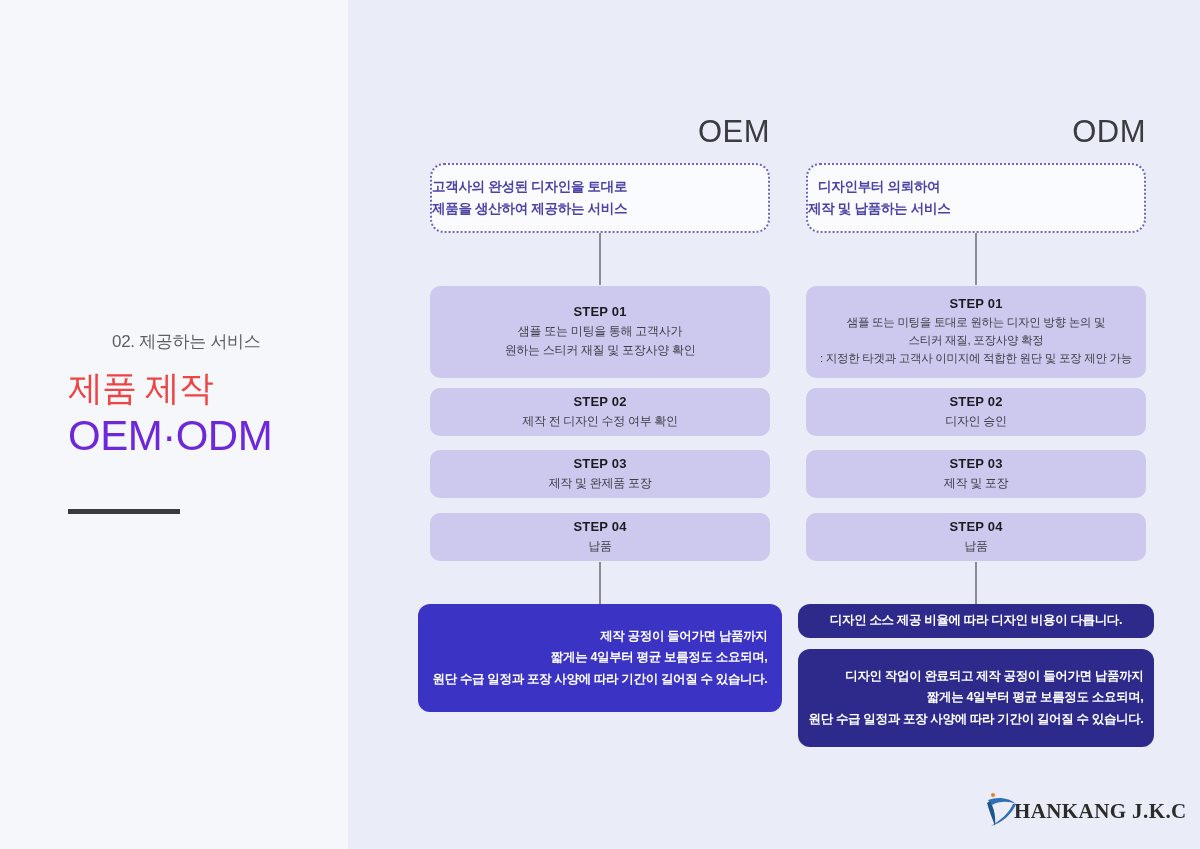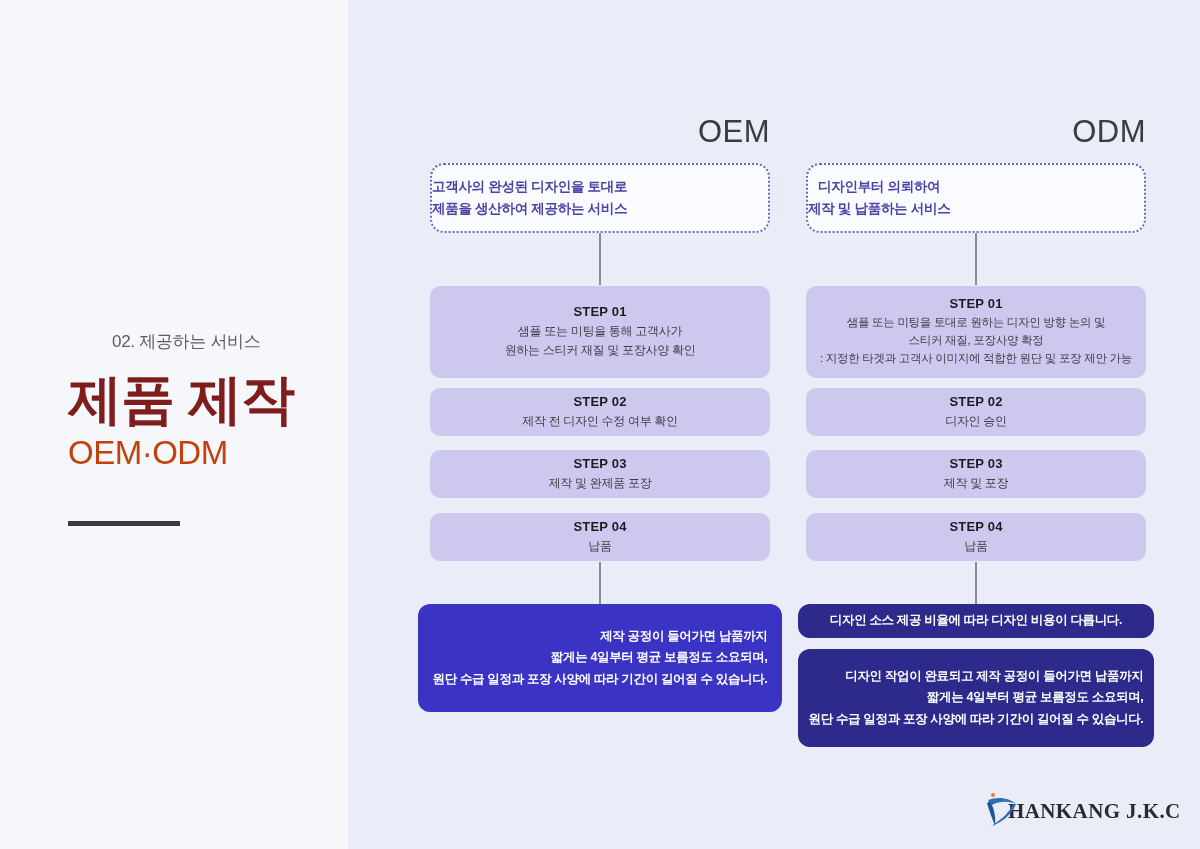--- a/index.html
+++ b/index.html
@@ -38,32 +38,32 @@
   .eyebrow {
     font-size: 17px;
     color: #5d5d62;
     letter-spacing: -0.3px;
     margin-bottom: 14px;
     white-space: nowrap;
     margin-left: 44px;
   }
 
   .title-kr {
-    font-size: 54px;
-    font-weight: bold;
-    color: #7f1d1d;
+    font-size: 35px;
+    font-weight: normal;
+    color: #ef4444;
     letter-spacing: -1px;
     line-height: 1.22;
     white-space: nowrap;
   }
 
   .title-en {
-    font-size: 33px;
+    font-size: 42px;
     font-weight: normal;
-    color: #c2410c;
+    color: #6d28d9;
     letter-spacing: -0.5px;
     line-height: 1.22;
     white-space: nowrap;
   }
 
   .rule {
     width: 112px;
     height: 5px;
     background: #3b3b3e;
     margin-top: 48px;
@@ -187,21 +187,21 @@
     text-align: right;
   }
 
   
   .logo {
     position: absolute;
     left: 980px;
     top: 790px;
     display: flex;
     align-items: center;
-    gap: 2px;
+    gap: 8px;
   }
 
   .logo-mark {
     width: 42px;
     height: 42px;
     position: relative;
     flex: 0 0 42px;
   }
 
   .logo-word {

